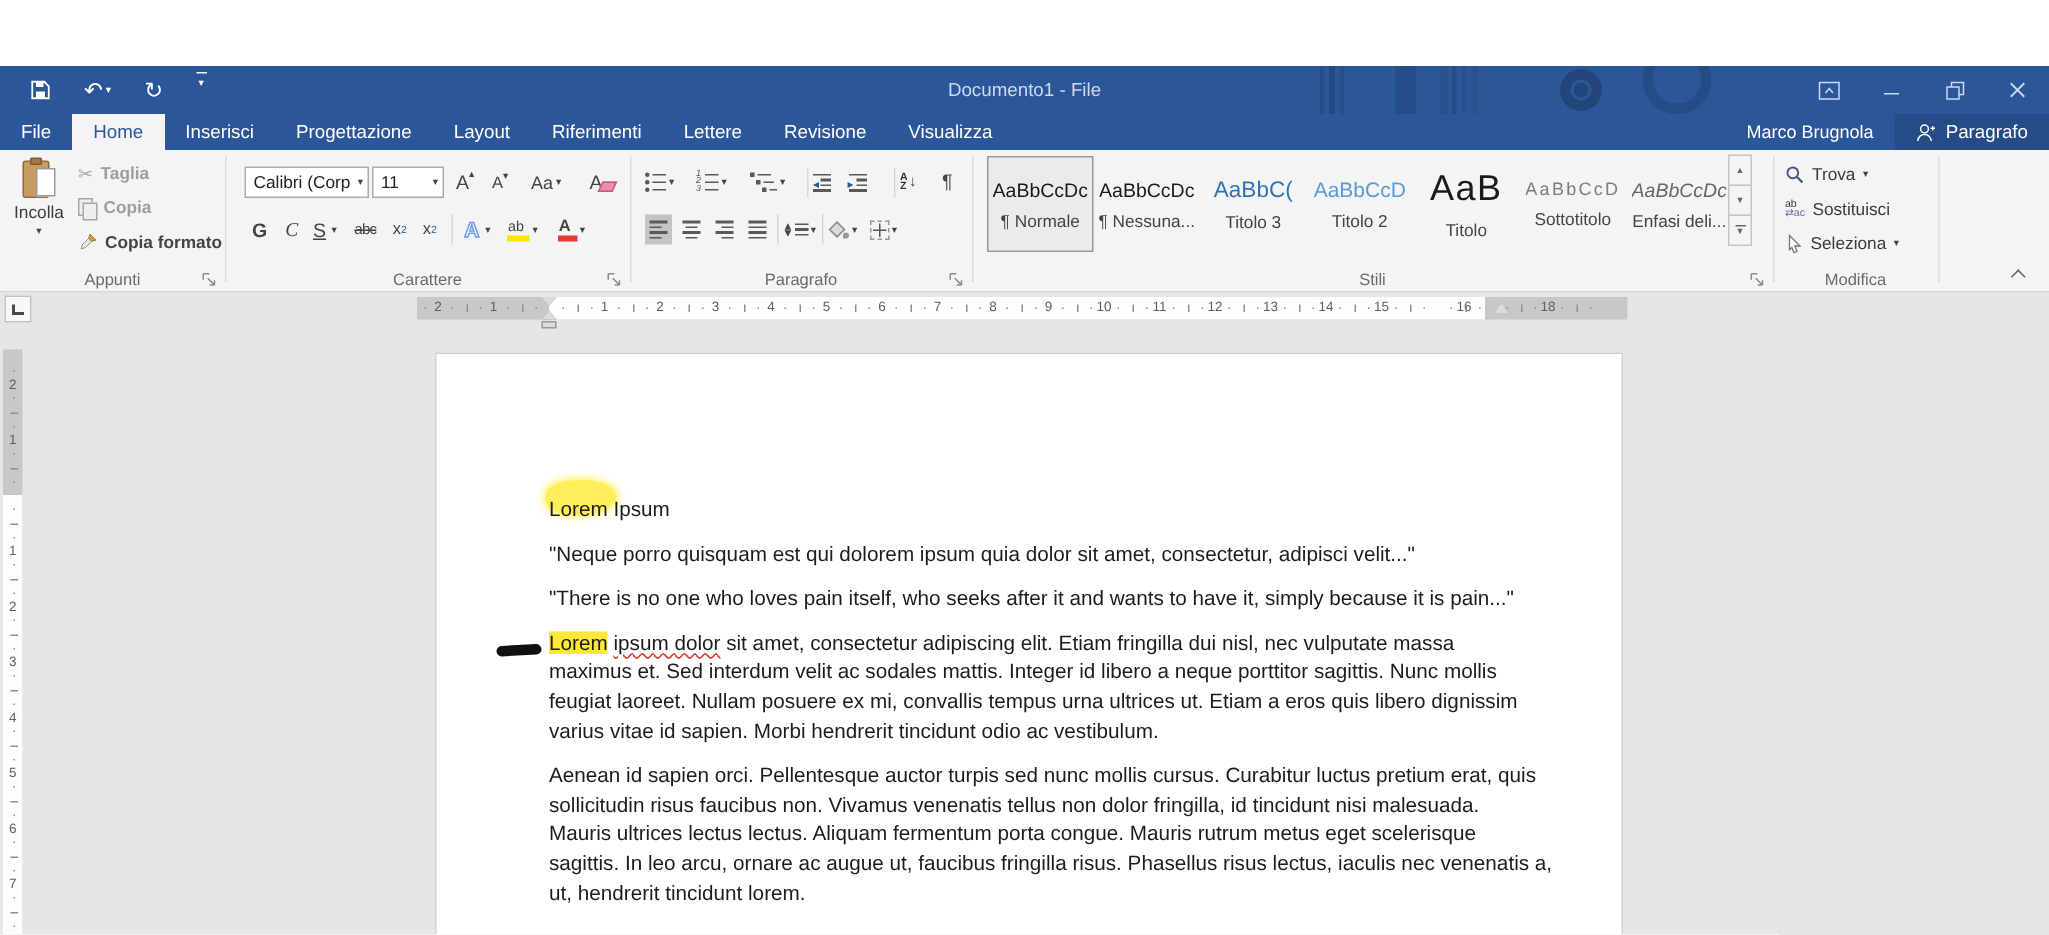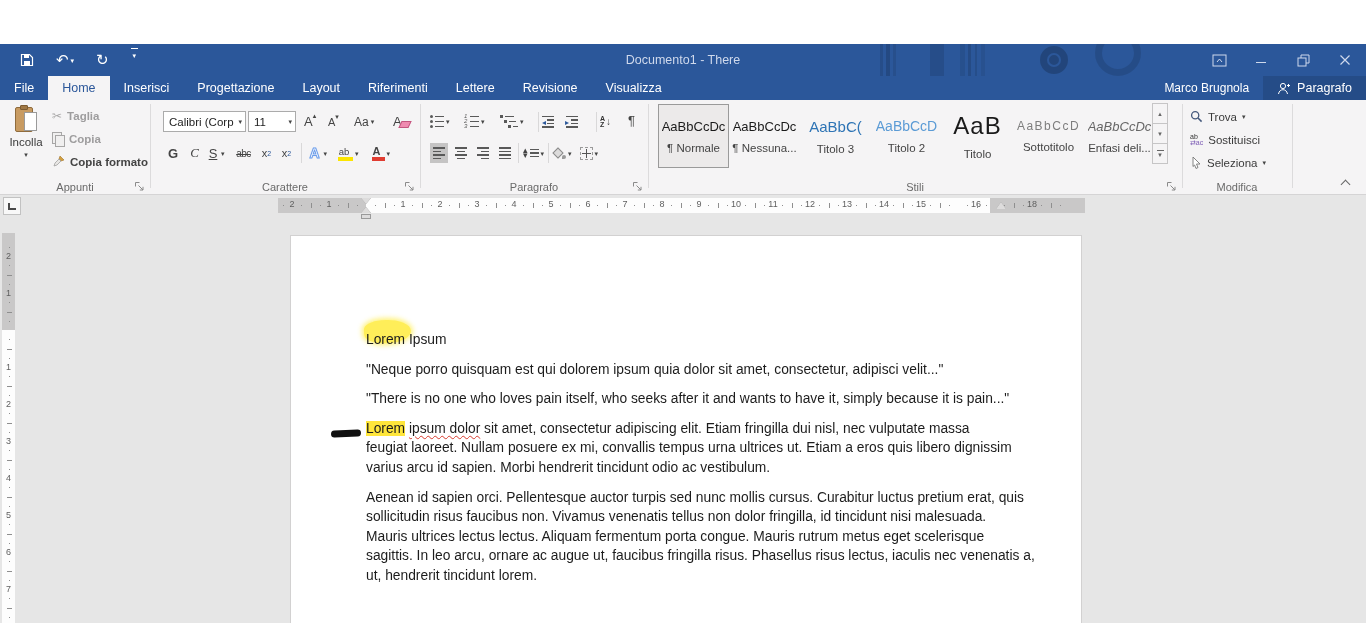--- a/index.html
+++ b/index.html
@@ -198,21 +198,21 @@
           <span class="caret">▾</span>
         </span>
       <span class="qat-btn">
           <span style="font-size:15px">↻</span>
         </span>
       <span class="qat-btn" id="qat-customize">
           <span class="bar"></span>
           <span class="caret">▾</span>
         </span>
     </div>
-    <div id="win-title">Documento1 - There</div>
+    <div id="win-title">Documento1 - File</div>
     <div id="winbtns">
       <span class="winbtn">
           <svg width="15" height="13" viewBox="0 0 15 13">
             <rect x="1" y="1" width="13" height="11" fill="none" stroke="#cfd9ec"></rect>
             <path d="M5 8l2.5-3L10 8" fill="none" stroke="#cfd9ec"></path>
           </svg>
         </span>
       <span class="winbtn">
           <svg width="12" height="12" viewBox="0 0 12 12">
             <path d="M1 8.5h10" stroke="#cfd9ec"></path>
@@ -727,22 +727,23 @@
             <div class="line"><span>Lorem Ipsum</span></div>
           </div>
           <div class="para">
             <div class="line"><span>"Neque porro quisquam est qui dolorem ipsum quia dolor sit amet, consectetur, adipisci velit..."</span></div>
           </div>
           <div class="para">
             <div class="line"><span>"There is no one who loves pain itself, who seeks after it and wants to have it, simply because it is pain..."</span></div>
           </div>
           <div class="para">
             <div class="line"><span class="seg-hl">Lorem</span><span> </span><span class="seg-sq">ipsum dolor</span><span> sit amet, consectetur adipiscing elit. Etiam fringilla dui nisl, nec vulputate massa</span></div>
+            <div class="line"><span>maximus et. Sed interdum velit ac sodales mattis. Integer id libero a neque porttitor sagittis. Nunc mollis</span></div>
             <div class="line"><span>feugiat laoreet. Nullam posuere ex mi, convallis tempus urna ultrices ut. Etiam a eros quis libero dignissim</span></div>
-            <div class="line"><span>varius arcu id sapien. Morbi hendrerit tincidunt odio ac vestibulum.</span></div>
+            <div class="line"><span>varius vitae id sapien. Morbi hendrerit tincidunt odio ac vestibulum.</span></div>
           </div>
           <div class="para">
             <div class="line"><span>Aenean id sapien orci. Pellentesque auctor turpis sed nunc mollis cursus. Curabitur luctus pretium erat, quis</span></div>
             <div class="line"><span>sollicitudin risus faucibus non. Vivamus venenatis tellus non dolor fringilla, id tincidunt nisi malesuada.</span></div>
             <div class="line"><span>Mauris ultrices lectus lectus. Aliquam fermentum porta congue. Mauris rutrum metus eget scelerisque</span></div>
             <div class="line"><span>sagittis. In leo arcu, ornare ac augue ut, faucibus fringilla risus. Phasellus risus lectus, iaculis nec venenatis a,</span></div>
             <div class="line"><span>ut, hendrerit tincidunt lorem.</span></div>
           </div>
         </div>
     </div>

